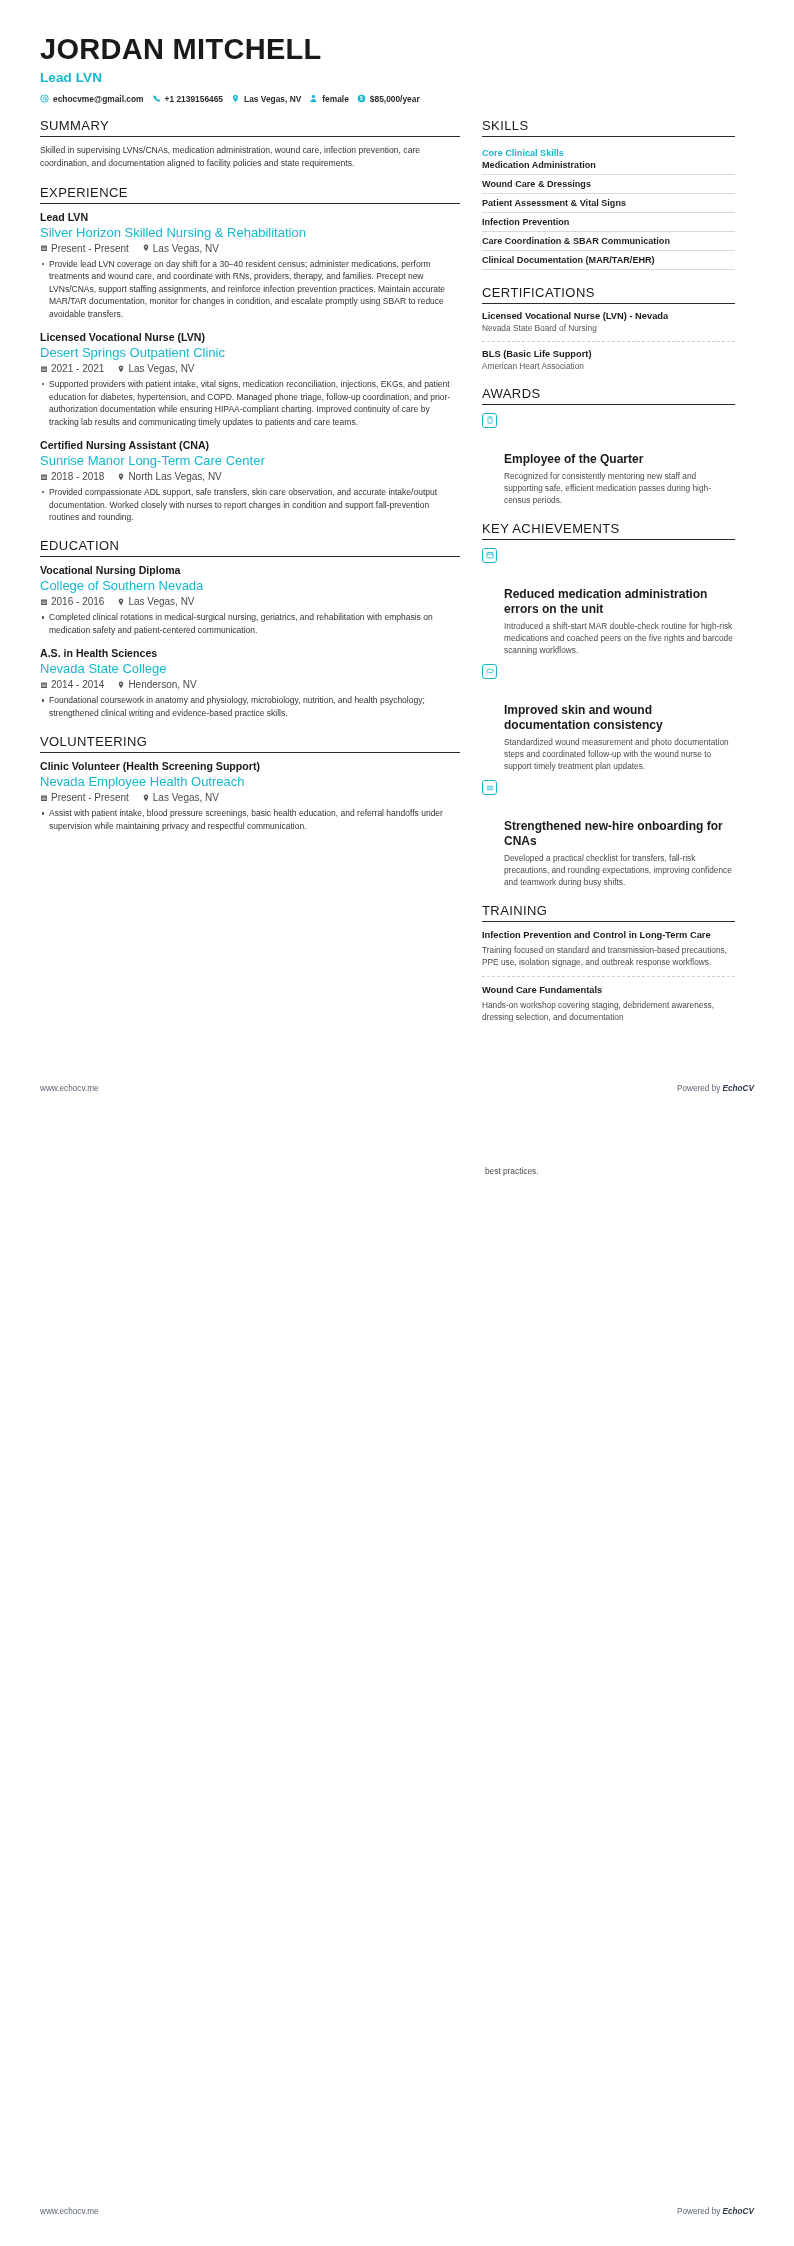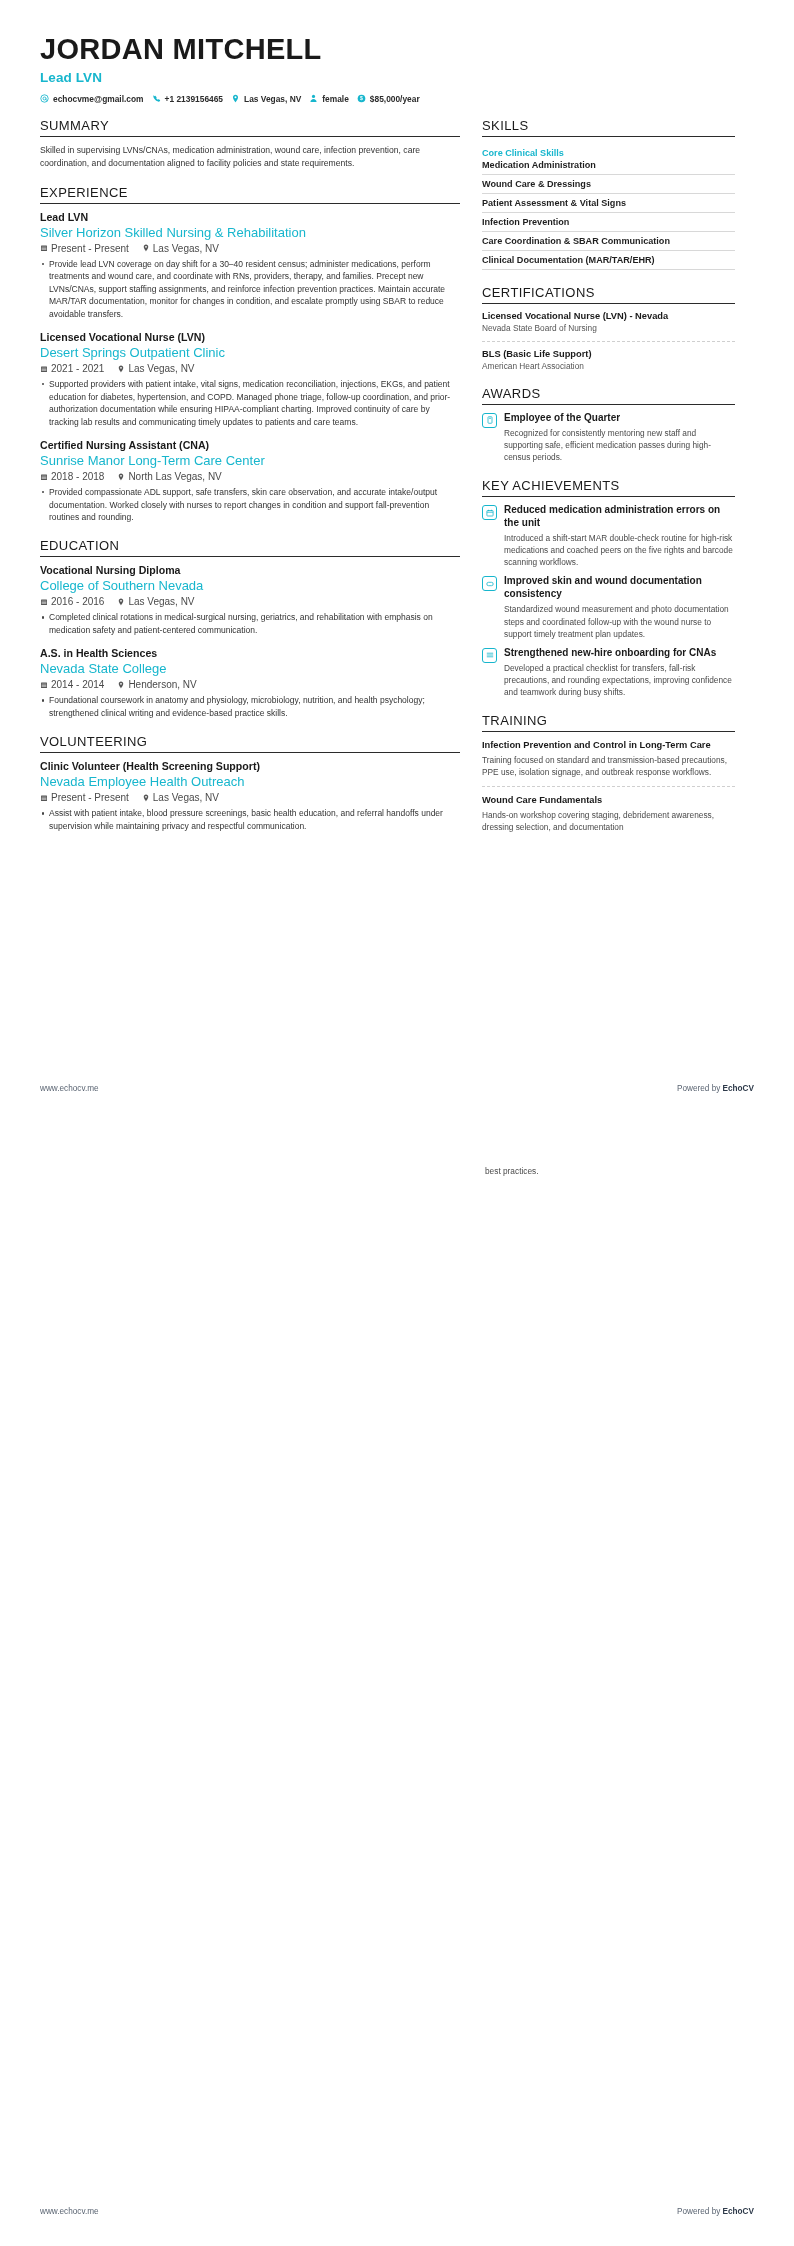--- a/index.html
+++ b/index.html
@@ -193,25 +193,26 @@
     color: #17b6cd;
     display: flex;
     align-items: center;
     justify-content: center;
     flex: none;
     margin-top: 1px;
   }
   .card-icon svg { width: 8px; height: 8px; display: block; }
   .card-body { flex: 1; }
   .card-title {
-    font-size: 10px;
+    font-size: 12px;
     font-weight: bold;
     color: #1a1a1a;
     line-height: 1.25;
     margin-bottom: 3px;
+    margin-top: 40px;
   }
   .card-desc {
     font-size: 8.3px;
     line-height: 1.45;
     color: #4a4a4a;
   }
 
   
   .train { margin-bottom: 8px; }
   .train-title {
@@ -232,21 +233,21 @@
     position: absolute;
     left: 40px; right: 40px;
     bottom: 30px;
     display: flex;
     justify-content: space-between;
     align-items: center;
     font-size: 8.2px;
     color: #5a6472;
   }
   .footer .brand { font-weight: normal; }
-  .footer .brand b { font-weight: bold; color: #2e3a4a; }
+  .footer .brand b { font-weight: bold; color: #2e3a4a; font-style: italic; }
 
   
   .cont-right {
     position: absolute;
     left: 477px;
     top: 42px;
     width: 253px;
     font-size: 8.3px;
     line-height: 1.45;
     color: #4a4a4a;

